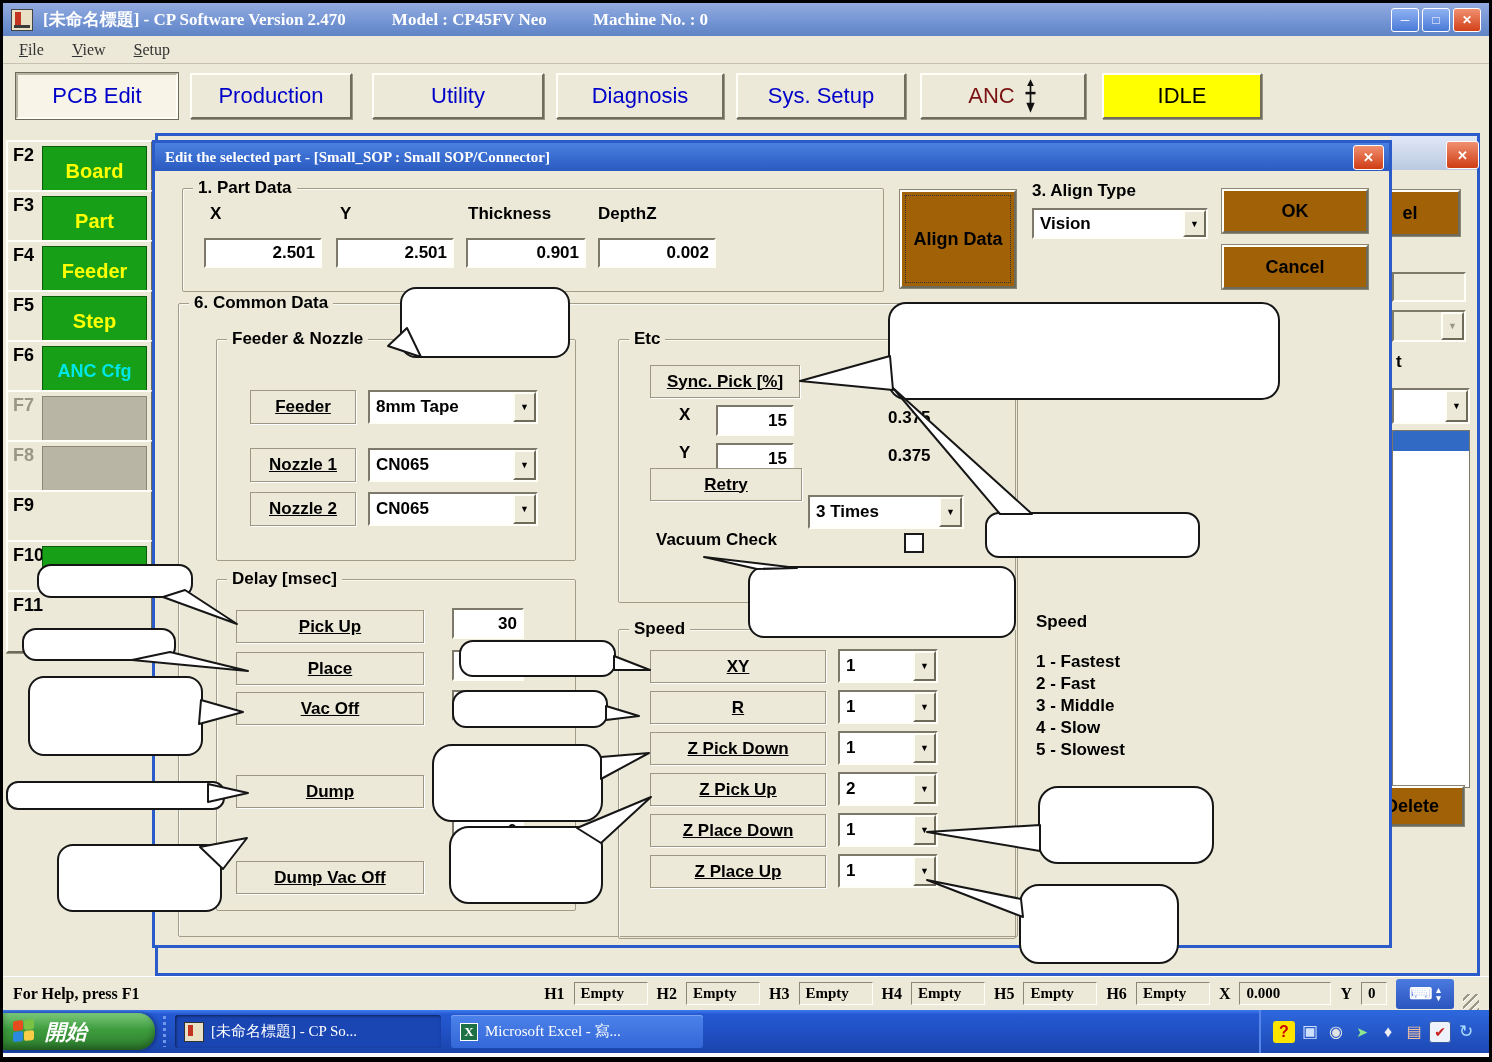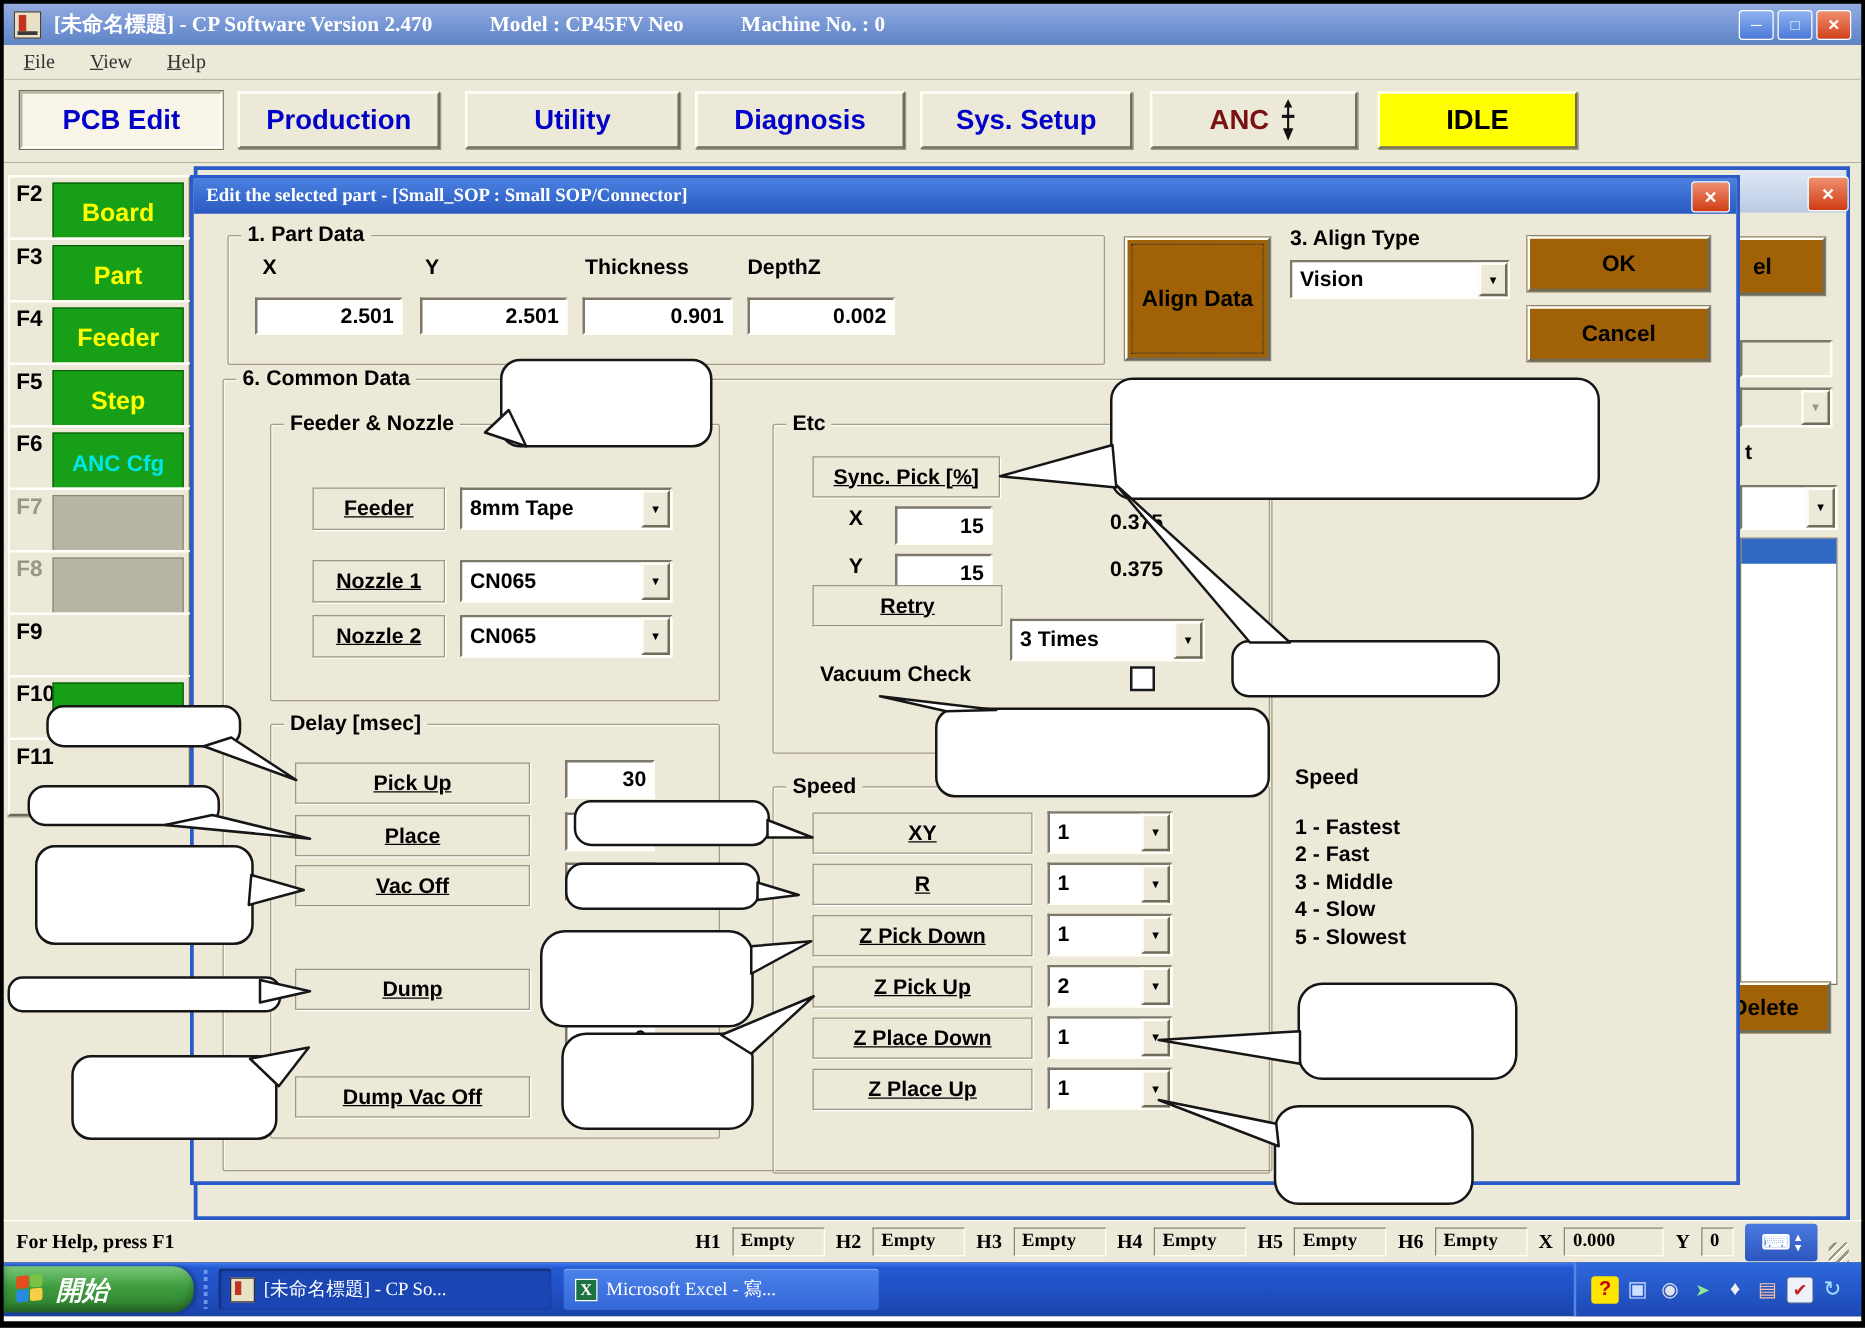--- a/index.html
+++ b/index.html
@@ -24,21 +24,21 @@
 
   .menubar{position:absolute;left:3px;top:36px;width:1486px;height:28px;background:#ece9d8;
     display:flex;align-items:center;gap:28px;padding:0 16px;box-sizing:border-box;
     font-family:"Liberation Serif",serif;font-size:16px;color:#333;border-bottom:1px solid #c6c2af;}
   .menu-item::first-letter{text-decoration:underline;}
 
   .toolbar{position:absolute;left:3px;top:64px;width:1486px;height:66px;background:#ece9d8;}
   .tb{position:absolute;top:9px;height:46px;background:#ece9d8;
     border:2px solid;border-color:#fffef7 #716d5c #716d5c #fffef7;box-shadow:1px 1px 0 #9a9685;
     display:flex;align-items:center;justify-content:center;gap:8px;
-    font-weight:bold;font-size:22px;color:#0000c8;box-sizing:border-box;}
+    font-weight:normal;font-size:22px;color:#0000c8;box-sizing:border-box;}
   .tb.active{background:#f8f5e8;border-color:#b9b5a4 #fffef7 #fffef7 #b9b5a4;box-shadow:0 0 0 1px #6d6a5a;}
   .tb.idle{background:#ffff00;color:#000;}
   .anc-label{color:#7a1212;}
 
   .client{position:absolute;left:3px;top:130px;width:1486px;height:846px;background:#ece9d8;}
 
   
   .fkey{position:absolute;left:6px;width:147px;height:63px;background:#ece9d8;
     border:2px solid;border-color:#fffef7 #6f6b5a #6f6b5a #fffef7;box-shadow:0 1px 0 #9a9685;box-sizing:border-box;padding-left:12px;}
   .fkey-label{position:absolute;left:5px;top:3px;font-weight:bold;font-size:18px;color:#000;}
@@ -161,21 +161,21 @@
     <span class="winbtns">
       <span class="win-btn btn-blue">─</span>
       <span class="win-btn btn-blue">□</span>
       <span class="win-btn btn-red">✕</span>
     </span>
   </div>
 
   <div class="menubar">
     <span class="menu-item">File</span>
     <span class="menu-item">View</span>
-    <span class="menu-item">Help</span>
+    <span class="menu-item">Setup</span>
   </div>
 
   <div class="toolbar">
     <div class="tb active" style="left:13px;width:162px;">PCB Edit</div>
     <div class="tb" style="left:187px;width:162px;">Production</div>
     <div class="tb" style="left:369px;width:172px;">Utility</div>
     <div class="tb" style="left:553px;width:168px;">Diagnosis</div>
     <div class="tb" style="left:733px;width:170px;">Sys. Setup</div>
     <div class="tb" style="left:917px;width:166px;">
       <span class="anc-label">ANC</span>
@@ -419,21 +419,21 @@
     <span class="panel" style="width:74px;">Empty</span>
     <span>H3</span>
     <span class="panel" style="width:74px;">Empty</span>
     <span>H4</span>
     <span class="panel" style="width:74px;">Empty</span>
     <span>H5</span>
     <span class="panel" style="width:74px;">Empty</span>
     <span>H6</span>
     <span class="panel" style="width:74px;">Empty</span>
     <span>X</span>
-    <span class="panel" style="width:80px;text-align:center;">0.000</span>
+    <span class="panel" style="width:92px;text-align:center;">0.000</span>
     <span>Y</span>
     <span class="panel" style="width:26px;">0</span>
     <span class="langbar">
       <span>⌨</span>
       <small>
         <span>▴</span>
         <span>▾</span>
       </small>
     </span>
     <span class="grip"></span>

